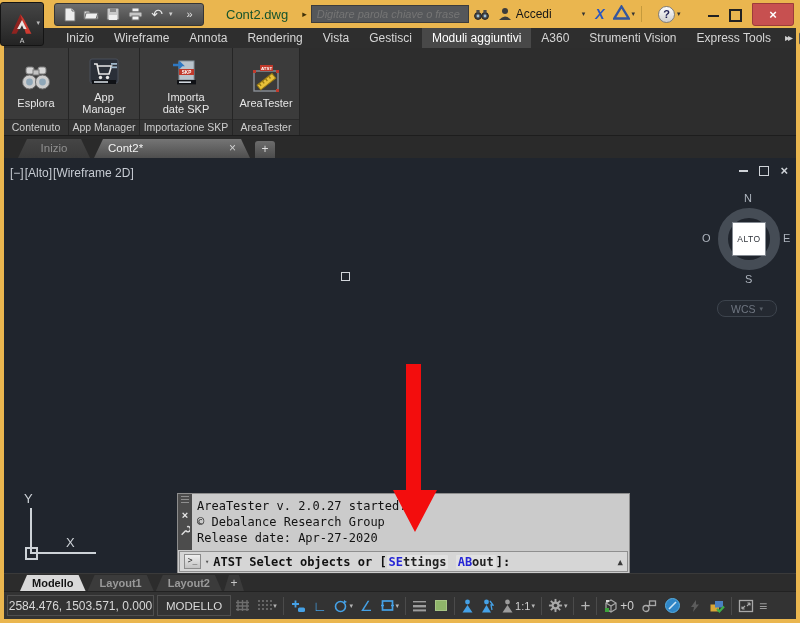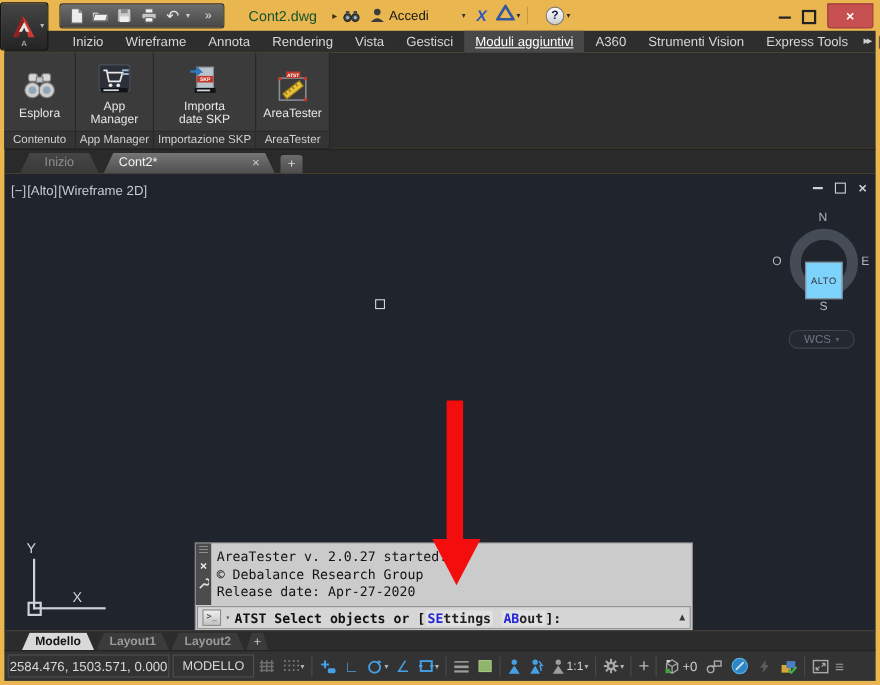--- a/index.html
+++ b/index.html
@@ -22,21 +22,21 @@
   .help{margin-left:10px;width:15px;height:15px;border-radius:50%;background:linear-gradient(#fdfdfd,#cfcfcf);border:1px solid #7d7d7d;color:#225;font-weight:bold;font-size:11px;display:flex;align-items:center;justify-content:center;}
   .ddk{font-size:7px;color:#333;margin-left:2px;}
   .sep-v{width:1px;height:16px;background:#c59a3c;margin:0 6px;}
   .win-ctrl{margin-left:auto;display:flex;align-items:flex-start;gap:10px;padding-right:2px;}
   .wc-min{width:11px;height:2px;background:#222;margin-top:12px;}
   .wc-max{width:9px;height:9px;border:2px solid #222;margin-top:6px;}
   .wc-close{width:40px;height:21px;background:#c75050;border:1px solid #9c3b3b;border-radius:0 0 3px 3px;color:#fff;font-size:13px;font-weight:bold;display:flex;align-items:center;justify-content:center;margin-top:0;}
   
   .ribtabs{position:absolute;left:4px;top:28px;right:4px;height:20px;background:#2e2e2e;display:flex;align-items:stretch;padding-left:52px;box-sizing:border-box;}
   .rtab{padding:0 10px;font-size:12px;color:#d6d6d6;line-height:20px;white-space:nowrap;}
-  .rtab.active{background:#484848;color:#fff;text-decoration:underline;}
+  .rtab.active{background:#484848;color:#fff;}
   .rib-more{color:#d0d0d0;font-size:10px;line-height:20px;padding:0 4px;letter-spacing:-2px;}
   .rib-toggle{display:flex;align-items:center;gap:3px;padding:0 4px;}
   .rib-toggle .box{width:16px;height:11px;border-radius:2px;background:linear-gradient(#bdbdbd,#6e6e6e);border:1px solid #555;}
   
   .ribbon{position:absolute;left:4px;top:48px;right:4px;height:87px;background:#2d2d2d;display:flex;}
   .panel{background:#3b3b3b;border-right:1px solid #252525;display:flex;flex-direction:column;box-sizing:border-box;}
   .panel-body{flex:1;display:flex;align-items:center;justify-content:center;padding-top:3px;}
   .panel-title{height:15px;background:#343434;border-top:1px solid #2a2a2a;font-size:10.5px;color:#cfcfcf;text-align:center;line-height:15px;white-space:nowrap;overflow:hidden;}
   .bigbtn{display:flex;flex-direction:column;align-items:center;color:#e6e6e6;font-size:11px;line-height:12px;text-align:center;padding:2px 2px;}
   .bigbtn .ic{width:34px;height:36px;display:flex;align-items:center;justify-content:center;}
@@ -54,21 +54,21 @@
   .vpwin{position:absolute;right:8px;top:8px;display:flex;gap:11px;align-items:center;}
   .vpw-min{width:9px;height:2px;background:#cfd3d8;}
   .vpw-rest{width:8px;height:8px;border:1.5px solid #cfd3d8;}
   .vpw-x{color:#cfd3d8;font-size:13px;font-weight:bold;line-height:10px;}
   .viewcube{position:absolute;left:686px;top:34px;width:104px;height:132px;}
   .vc-ring{position:absolute;left:28px;top:16px;width:62px;height:62px;border-radius:50%;border:10px solid #454c55;box-sizing:border-box;}
   .vc-n{position:absolute;left:54px;top:0;color:#aeb5be;font-size:11px;}
   .vc-s{position:absolute;left:55px;top:81px;color:#aeb5be;font-size:11px;}
   .vc-w{position:absolute;left:12px;top:40px;color:#aeb5be;font-size:11px;}
   .vc-e{position:absolute;left:93px;top:40px;color:#aeb5be;font-size:11px;}
-  .vc-face{position:absolute;left:42px;top:46px;width:34px;height:34px;background:#7dd3fc;border:1px solid #848a92;box-sizing:border-box;display:flex;align-items:center;justify-content:center;font-size:8.5px;color:#2f333a;letter-spacing:0.5px;}
+  .vc-face{position:absolute;left:42px;top:30px;width:34px;height:34px;background:#ffffff;border:1px solid #848a92;box-sizing:border-box;display:flex;align-items:center;justify-content:center;font-size:8.5px;color:#2f333a;letter-spacing:0.5px;}
   .wcs{position:absolute;left:27px;top:108px;width:58px;height:15px;border:1px solid #3d444d;border-radius:8px;background:#242931;color:#6f7681;font-size:10.5px;display:flex;align-items:center;justify-content:center;gap:4px;}
   .wcs .dd{font-size:7px;color:#596069;}
   .pickbox{position:absolute;left:337px;top:114px;width:7px;height:7px;border:1.5px solid #d2d6db;}
   .ucs{position:absolute;left:16px;top:337px;width:92px;height:72px;color:#cdd2d7;}
   .ucs .vline{position:absolute;left:10px;top:13px;width:2px;height:46px;background:#cdd2d7;}
   .ucs .hline{position:absolute;left:10px;top:57px;width:66px;height:2px;background:#cdd2d7;}
   .ucs .ylbl{position:absolute;left:4px;top:-4px;font-size:13px;}
   .ucs .xlbl{position:absolute;left:46px;top:40px;font-size:13px;}
   .ucs .obox{position:absolute;left:5px;top:52px;width:9px;height:9px;border:2px solid #cdd2d7;}
   
@@ -150,20 +150,21 @@
       </span>
       <span class="qbtn" style="color:#e8e8e8;font-size:14px;">↶</span>
       <span class="sm" style="font-size:7px;">▾</span>
       <span class="qbtn" style="font-size:11px;letter-spacing:-1px;">»</span>
     </div>
 
     <span class="doc-title">Cont2.dwg</span>
 
     <div class="search-wrap">
       <span style="color:#3e3008;font-size:9px;">▸</span>
+      <input class="search-input" type="text" placeholder="Digitare parola chiave o frase" style="">
       <span class="tb-ic">
         <svg width="17" height="15" viewBox="0 0 17 15">
             <circle cx="5" cy="9" r="3.4" fill="#4a4a4a" stroke="#222"></circle>
             <circle cx="12" cy="9" r="3.4" fill="#4a4a4a" stroke="#222"></circle>
             <rect x="3.4" y="3" width="3.2" height="3" fill="#4a4a4a"></rect>
             <rect x="10.4" y="3" width="3.2" height="3" fill="#4a4a4a"></rect>
             <circle cx="5" cy="9" r="1.4" fill="#9fc1d8"></circle>
             <circle cx="12" cy="9" r="1.4" fill="#9fc1d8"></circle>
           </svg>
       </span>

